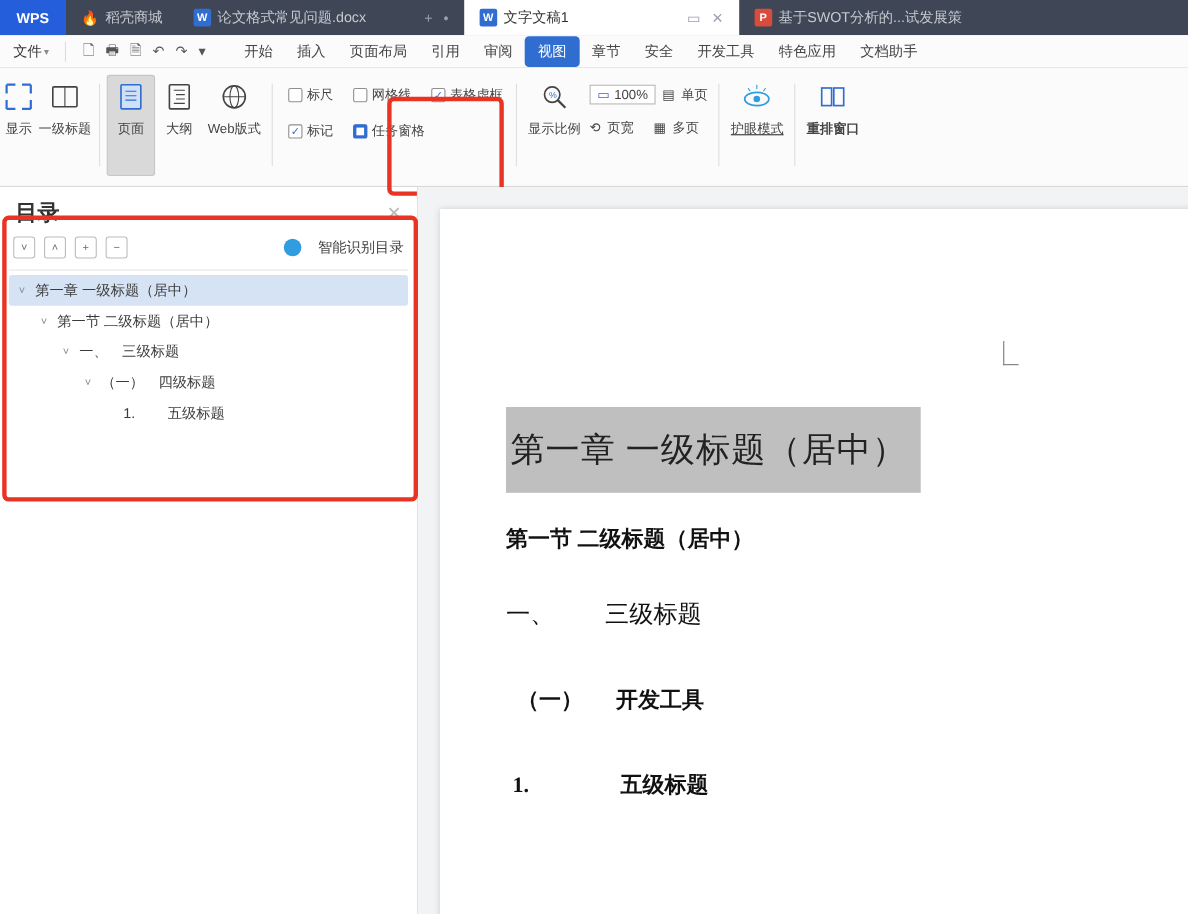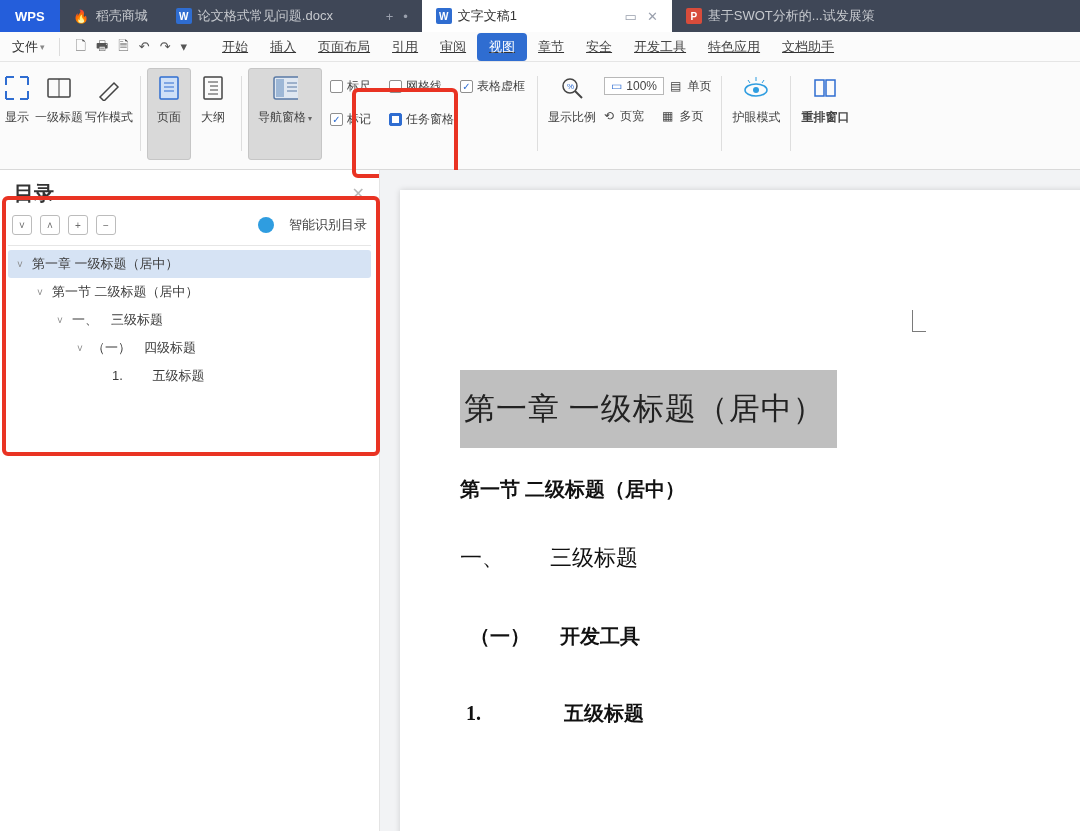--- a/index.html
+++ b/index.html
@@ -17,21 +17,21 @@
   .tab .sys-icons { margin-left:auto; display:flex; gap:10px; color:#9aa0ad;}
   .tab.swot { }
   .tab.swot .p-icon{ display:inline-flex; width:16px; height:16px; background:#d84c3b; color:#fff; align-items:center; justify-content:center; border-radius:2px; font-size:10px; font-weight:bold;}
 
   
   .menu-bar { height:30px; background:#fbfbfb; border-bottom:1px solid #e5e5e5; display:flex; align-items:center; padding:0 4px; gap:2px;}
   .file-btn { padding:0 8px; height:22px; display:flex; align-items:center; gap:2px;}
   .file-btn .chev{font-size:9px;color:#888;}
   .qat { display:flex; align-items:center; gap:10px; padding:0 10px; color:#555;}
   .sep { width:1px; height:18px; background:#dcdcdc; margin:0 4px;}
-  .menus { display:flex; align-items:center; gap:0px; margin-left:12px;text-decoration:underline;}
+  .menus { display:flex; align-items:center; gap:0px; margin-left:12px;}
   .menus .m { padding:0 11px; height:28px; display:flex; align-items:center; cursor:pointer; color:#444;}
   .menus .m.active { background:#2f6dd1; color:#fff; border-radius:4px; padding:0 12px;}
   
   
   .ribbon { height:108px; background:#fbfbfb; border-bottom:1px solid #d9d9d9; display:flex; padding:6px 0 0 0; position:relative;}
   .big-btn { width:50px; display:flex; flex-direction:column; align-items:center; justify-content:flex-start; padding-top:6px; gap:8px; height:92px; border:1px solid transparent; border-radius:3px;}
   .big-btn.sel { background:#d9d9d9; border:1px solid #c6c6c6;}
   .big-btn .lbl { font-size:12px; color:#444;}
   .big-btn svg {width:26px; height:26px;}
   .vline { width:1px; background:#dedede; margin:8px 6px 18px 6px;}
@@ -152,57 +152,49 @@
       </svg>
     <span class="lbl">显示</span>
   </div>
   <div class="big-btn">
     <svg>
         <rect x="2" y="4" width="22" height="18" rx="1" fill="none" stroke="#444" stroke-width="1.5"></rect>
         <line x1="13" y1="4" x2="13" y2="22" stroke="#444"></line>
       </svg>
     <span class="lbl">一级标题</span>
   </div>
-  <div class="big-btn">
-    <svg>
-        <path d="M4 22 L18 8 L22 12 L8 26 Z" fill="none" stroke="#444" stroke-width="1.5"></path>
-      </svg>
-    <span class="lbl">写作模式</span>
-  </div>
   <div class="vline"></div>
   <div class="big-btn sel" style="width:44px;">
     <svg>
         <rect x="4" y="2" width="18" height="22" rx="1" fill="#cfe0f7" stroke="#2f6dd1" stroke-width="1.5"></rect>
         <line x1="8" y1="8" x2="18" y2="8" stroke="#2f6dd1"></line>
         <line x1="8" y1="12" x2="18" y2="12" stroke="#2f6dd1"></line>
         <line x1="8" y1="16" x2="18" y2="16" stroke="#2f6dd1"></line>
       </svg>
     <span class="lbl">页面</span>
   </div>
   <div class="big-btn" style="width:44px;">
     <svg>
         <rect x="4" y="2" width="18" height="22" rx="1" fill="none" stroke="#444" stroke-width="1.5"></rect>
         <line x1="8" y1="7" x2="18" y2="7" stroke="#444"></line>
         <line x1="10" y1="11" x2="18" y2="11" stroke="#444"></line>
         <line x1="10" y1="15" x2="18" y2="15" stroke="#444"></line>
         <line x1="8" y1="19" x2="18" y2="19" stroke="#444"></line>
       </svg>
     <span class="lbl">大纲</span>
   </div>
-  <div class="vline"></div>
-  <div class="big-btn sel" style="width:74px;">
-    <svg width="30" height="26">
-        <rect x="2" y="2" width="26" height="22" rx="2" fill="#dfe7f1" stroke="#5a7aa5" stroke-width="1.5"></rect>
-        <rect x="4" y="4" width="8" height="18" fill="#9db7d6"></rect>
-        <line x1="15" y1="8" x2="25" y2="8" stroke="#5a7aa5"></line>
-        <line x1="15" y1="12" x2="25" y2="12" stroke="#5a7aa5"></line>
-        <line x1="15" y1="16" x2="25" y2="16" stroke="#5a7aa5"></line>
-      </svg>
-    <span class="lbl"><span>导航窗格</span><span class="tri">▾</span></span>
-  </div>
+  <div class="big-btn" style="width:56px;">
+    <svg>
+        <circle cx="13" cy="13" r="10" fill="none" stroke="#444" stroke-width="1.5"></circle>
+        <ellipse cx="13" cy="13" rx="4" ry="10" fill="none" stroke="#444"></ellipse>
+        <line x1="3" y1="13" x2="23" y2="13" stroke="#444"></line>
+      </svg>
+    <span class="lbl">Web版式</span>
+  </div>
+  <div class="vline"></div>
   <div class="checks">
     <div class="row">
       <span class="chk">
           <span class="box"></span>
           <span>标尺</span>
         </span>
       <span class="chk">
           <span class="box"></span>
           <span>网格线</span>
         </span>
@@ -242,21 +234,21 @@
     </div>
     <div class="r">
       <span>⟲</span>
         <span>页宽</span>
       <span style="width:6px;"></span>
       <span>▦</span>
         <span>多页</span>
     </div>
   </div>
   <div class="vline"></div>
-  <div class="big-btn" style="width:56px;">
+  <div class="big-btn" style="width:56px;text-decoration:underline;">
     <svg>
         <ellipse cx="13" cy="15" rx="11" ry="6" fill="none" stroke="#2f9de0" stroke-width="1.5"></ellipse>
         <circle cx="13" cy="15" r="3" fill="#2f9de0"></circle>
         <line x1="13" y1="2" x2="13" y2="6" stroke="#2f9de0"></line>
         <line x1="5" y1="5" x2="7" y2="8" stroke="#2f9de0"></line>
         <line x1="21" y1="5" x2="19" y2="8" stroke="#2f9de0"></line>
       </svg>
     <span class="lbl">护眼模式</span>
   </div>
   <div class="vline"></div>

